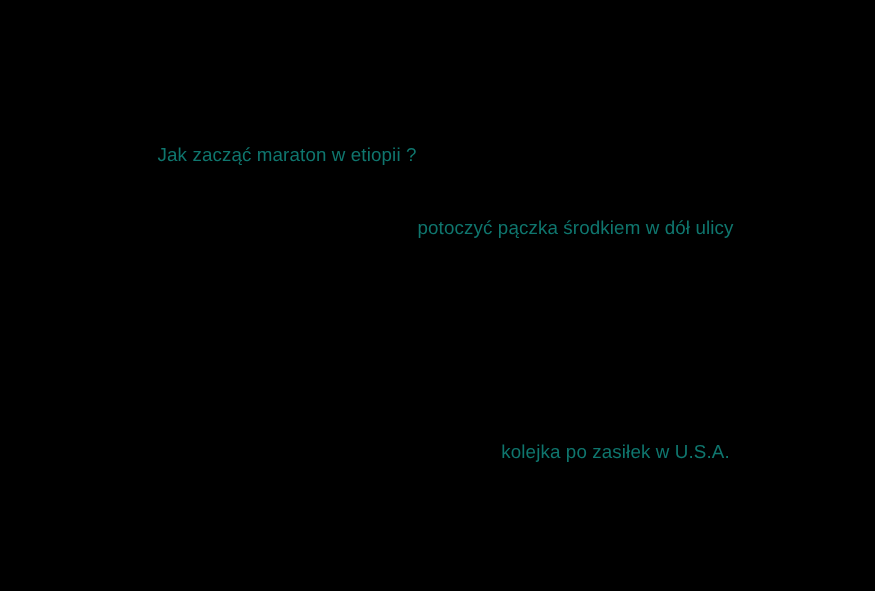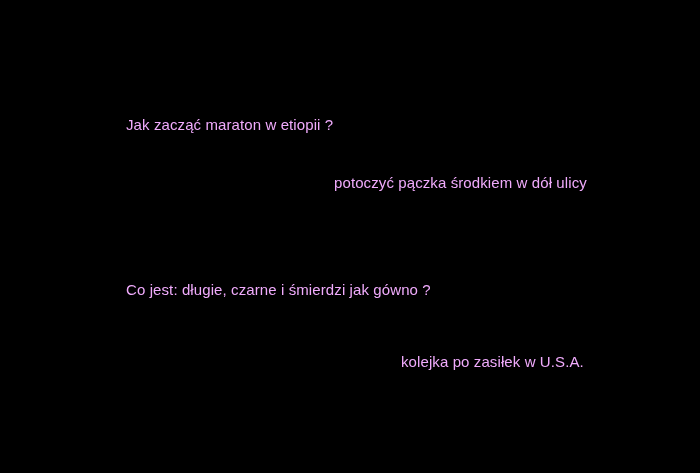--- a/index.html
+++ b/index.html
@@ -14,32 +14,31 @@
     position: relative;
     font-family: "Liberation Sans", sans-serif;
   }
   .slide {
     position: absolute;
     inset: 0;
     background: #000000;
   }
   .slide-text {
     position: absolute;
-    color: #f0abfc;
+    color: #0f766e;
     font-size: 15px;
     line-height: 1.2;
     white-space: nowrap;
     letter-spacing: 0.1px;
   }
   .q1 { left: 126px; top: 116px; }
   .a1 { left: 334px; top: 174px; }
   .q2 { left: 126px; top: 281px; }
   .a2 { left: 401px; top: 353px; }
 </style>
 </head>
 <body>
 
 <div class="slide">
   <div class="slide-text q1">Jak zacząć maraton w etiopii ?</div>
   <div class="slide-text a1">potoczyć pączka środkiem w dół ulicy</div>
-  <div class="slide-text q2">Co jest: długie, czarne i śmierdzi jak gówno ?</div>
   <div class="slide-text a2">kolejka po zasiłek w U.S.A.</div>
 </div>
 
 </body></html>

